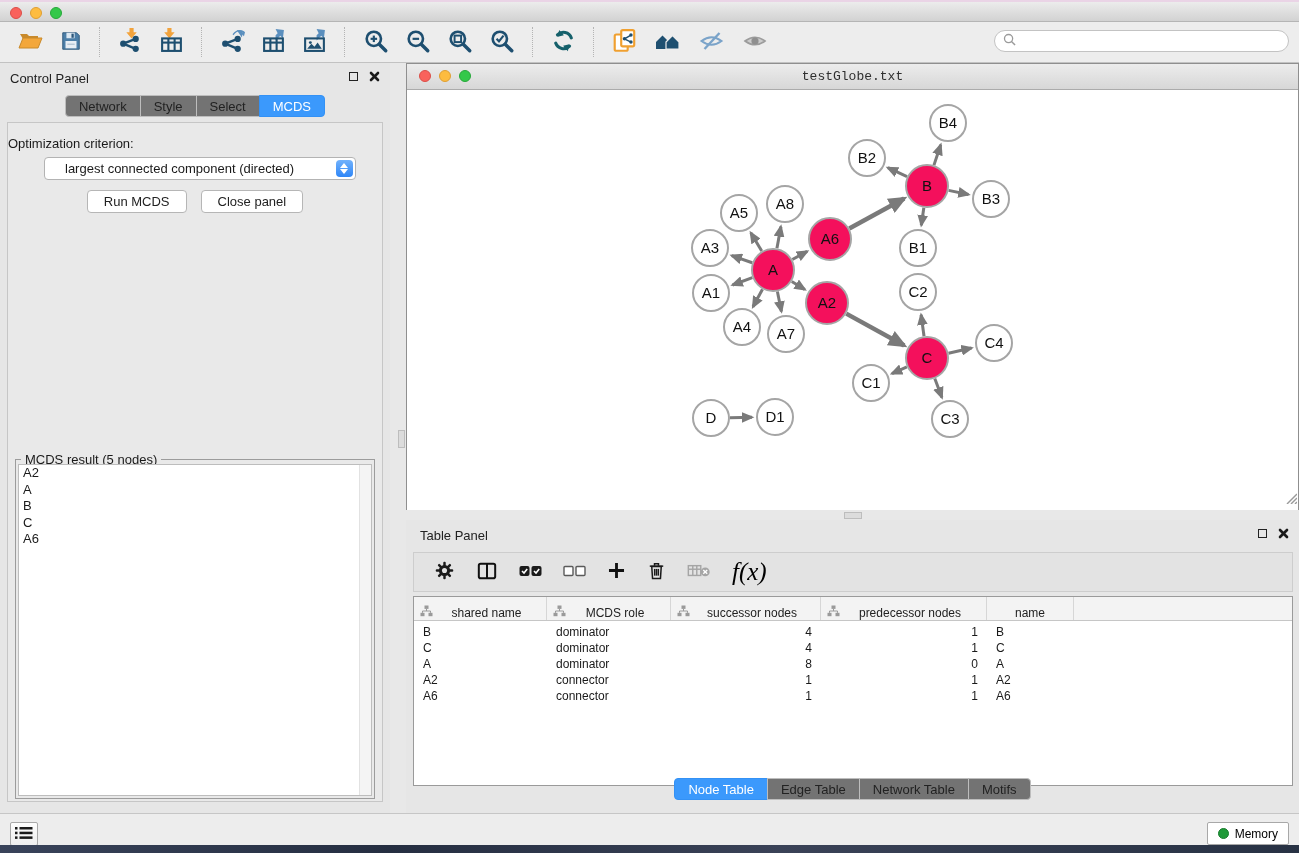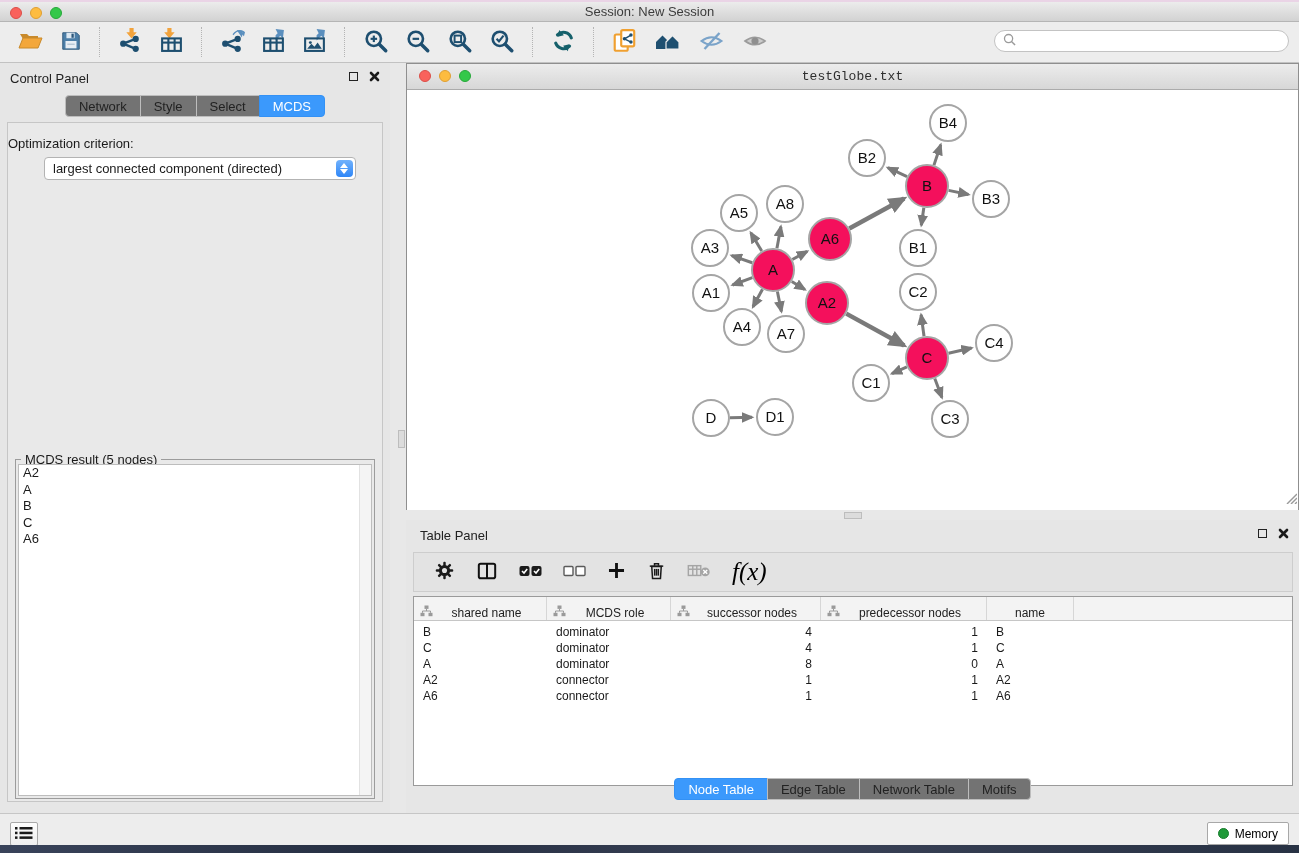--- a/index.html
+++ b/index.html
@@ -31,21 +31,21 @@
   .wbox{width:9px;height:9px;border:1.5px solid #222;display:inline-block;background:transparent;padding:0;}
   .seg{display:flex;justify-content:center;}
   .seg .sbtn{height:22px;padding:0 13px;font-size:13px;background:#737373;border:1px solid #bdbdbd;margin-left:-1px;
              color:#222;cursor:pointer;font-family:"Liberation Sans",sans-serif;}
   .seg .sbtn:first-child{border-radius:4px 0 0 4px;margin-left:0;}
   .seg .sbtn:last-child{border-radius:0 4px 4px 0;}
   .seg .sel{background:#3b99fc;border-color:#3391f5;color:#fff;}
   .cp-box{position:absolute;left:7px;top:59px;width:376px;height:680px;border:1px solid #c6c6c6;background:#e9e9e9;box-sizing:border-box;}
   .opt-label{position:absolute;left:0;top:13px;width:100%;text-align:left;font-size:13px;}
   .selectbox{position:absolute;left:36px;top:34px;width:312px;height:23px;background:#fff;border:1px solid #b3b3b3;
-             border-radius:4px;box-sizing:border-box;font-size:13px;line-height:21px;padding-left:8px;cursor:pointer;}
+             border-radius:4px;box-sizing:border-box;font-size:13px;line-height:21px;padding-left:20px;cursor:pointer;}
   .stp{position:absolute;right:2px;top:2px;bottom:2px;width:17px;border-radius:4px;background:linear-gradient(#72b2fc,#2e86f7);}
   .stp::before{content:"";position:absolute;left:4px;top:3px;border:4.5px solid transparent;border-top:none;border-bottom:5px solid #fff;}
   .stp::after{content:"";position:absolute;left:4px;bottom:3px;border:4.5px solid transparent;border-bottom:none;border-top:5px solid #fff;}
   .btnrow{position:absolute;left:0;top:67px;width:100%;display:flex;justify-content:center;gap:14px;}
   .mbtn{height:23px;padding:0 16px;font-size:13px;background:#fff;border:1px solid #b6b6b6;border-radius:4px;
         color:#222;cursor:pointer;font-family:"Liberation Sans",sans-serif;}
   .grp{position:absolute;left:7px;top:336px;width:360px;height:340px;border:1px solid #9c9c9c;box-sizing:border-box;}
   .grp-title{position:absolute;top:-8px;left:5px;background:#e9e9e9;padding:0 4px;font-size:13px;}
   .rlist{position:absolute;left:2px;right:2px;top:4px;bottom:2px;background:#fff;border:1px solid #bdbdbd;overflow:hidden;}
   .rtrack{position:absolute;right:0;top:0;bottom:0;width:11px;background:#f4f4f4;border-left:1px solid #e2e2e2;}
@@ -88,21 +88,20 @@
 <body>
 
 <div id="root">
 
   <div class="abs titlebar">
     <div class="abs lights">
       <span class="light lr"></span>
       <span class="light ly"></span>
       <span class="light lg"></span>
     </div>
-    <div class="title-text">Session: New Session</div>
   </div>
 
   <div class="abs toolbar">
     <button class="tbtn">
       <span><svg width="26" height="22" viewBox="0 0 26 22">
             <path d="M2 4h7l2 2h9v3H5z" fill="#c98a2b"></path>
             <path d="M1 18 L5 8 H24 L20 18 Z" fill="#f3a73b" stroke="#c98a2b"></path>
           </svg></span>
     </button>
     <button class="tbtn">
@@ -280,20 +279,24 @@
       <button class="sbtn">Network</button>
       <button class="sbtn">Style</button>
       <button class="sbtn">Select</button>
       <button class="sbtn sel">MCDS</button>
     </div>
     <div class="cp-box">
       <div class="opt-label">Optimization criterion:</div>
       <div class="selectbox">
         <span>largest connected component (directed)</span>
         <span class="stp"></span>
+      </div>
+      <div class="btnrow">
+        <button class="mbtn">Run MCDS</button>
+        <button class="mbtn">Close panel</button>
       </div>
       <div class="grp">
         <span class="grp-title">MCDS result (5 nodes)</span>
         <div class="rlist">
             <div class="result-item">A2</div>
             <div class="result-item">A</div>
             <div class="result-item">B</div>
             <div class="result-item">C</div>
             <div class="result-item">A6</div>
           </div>

